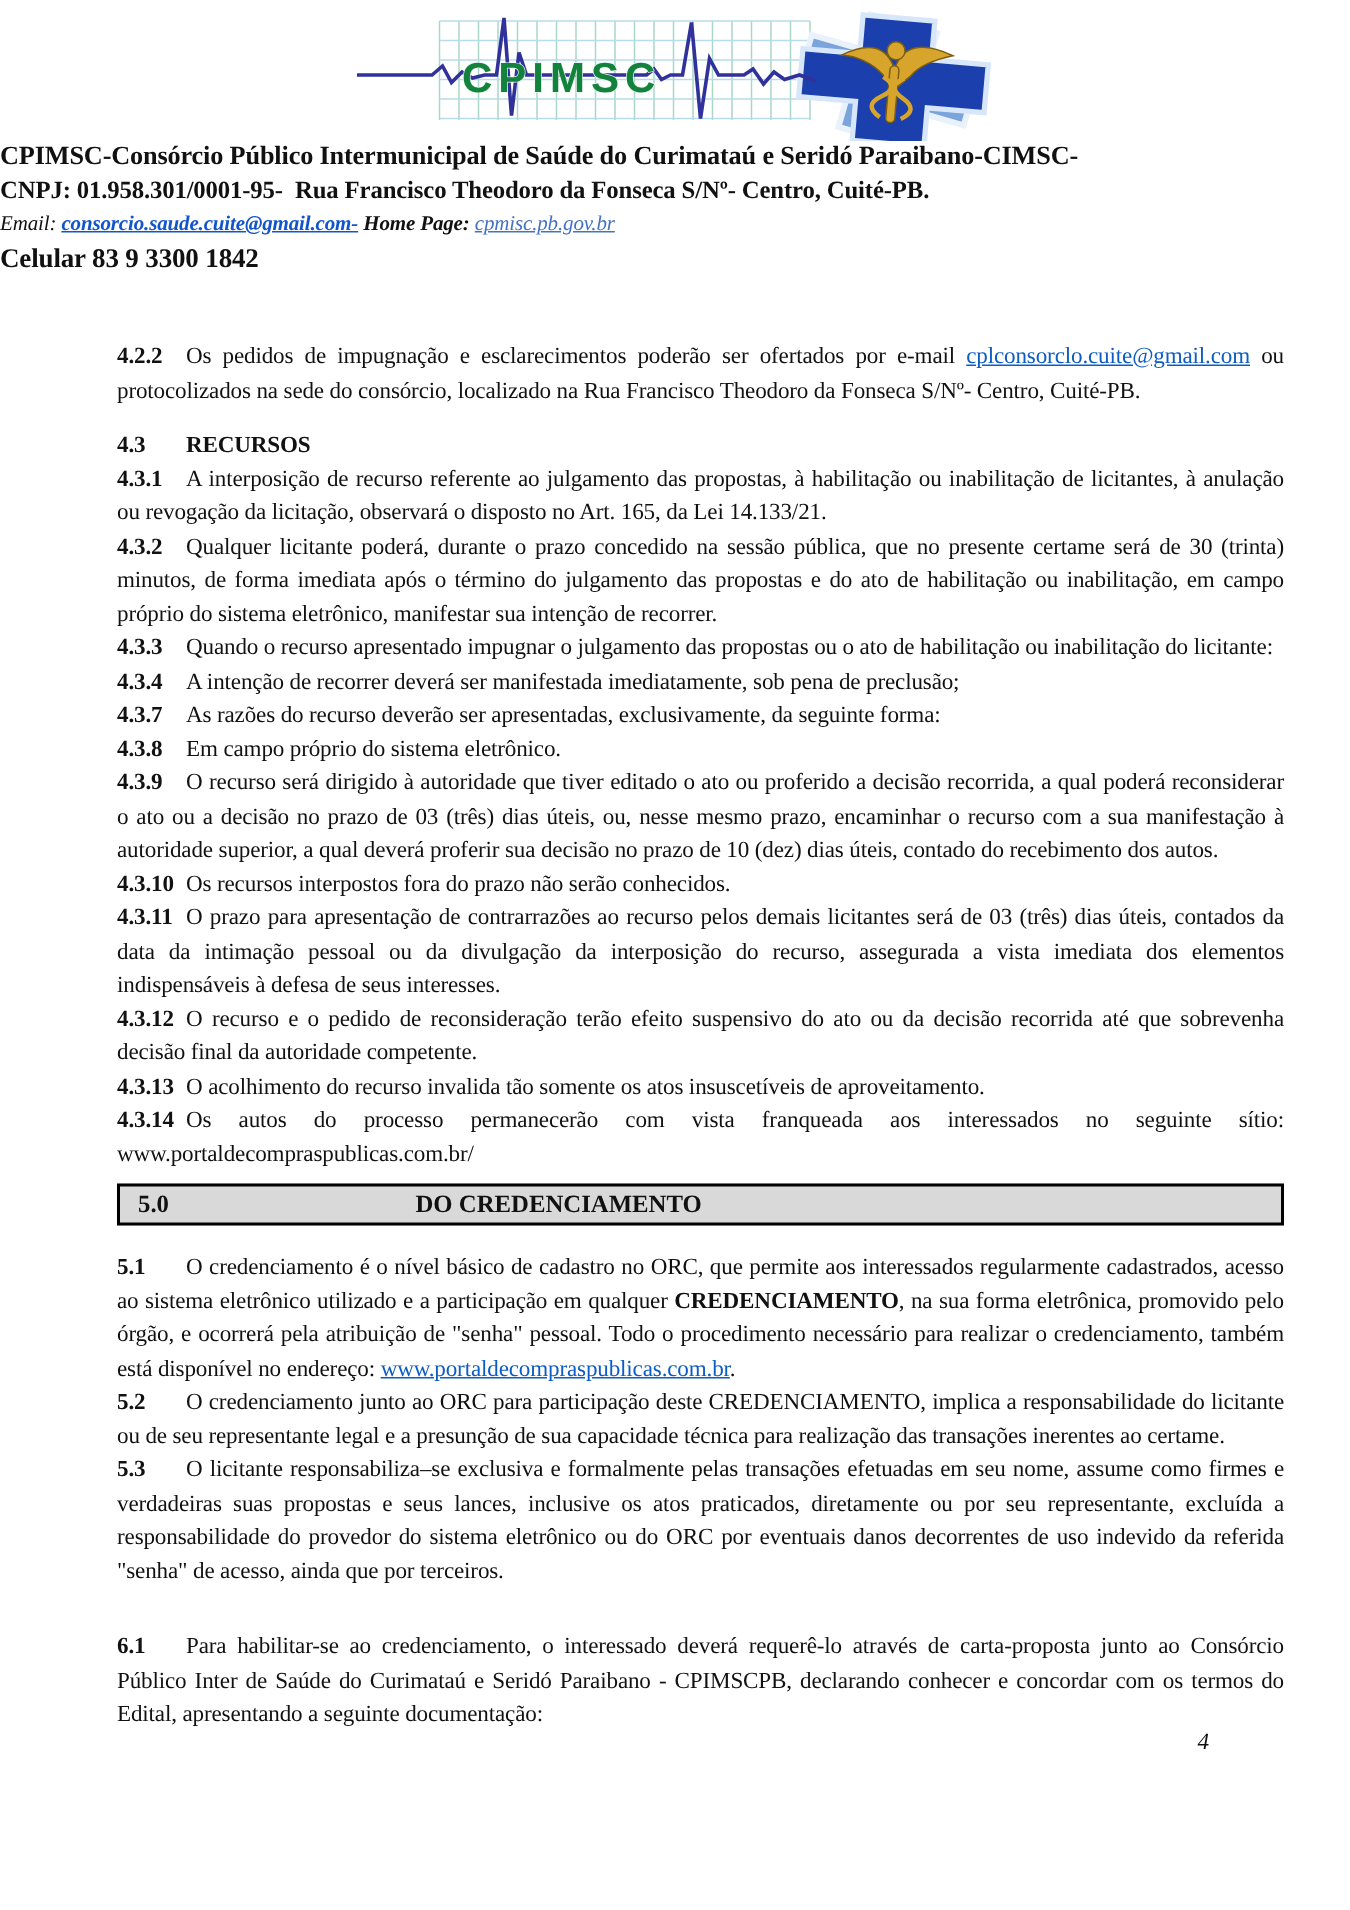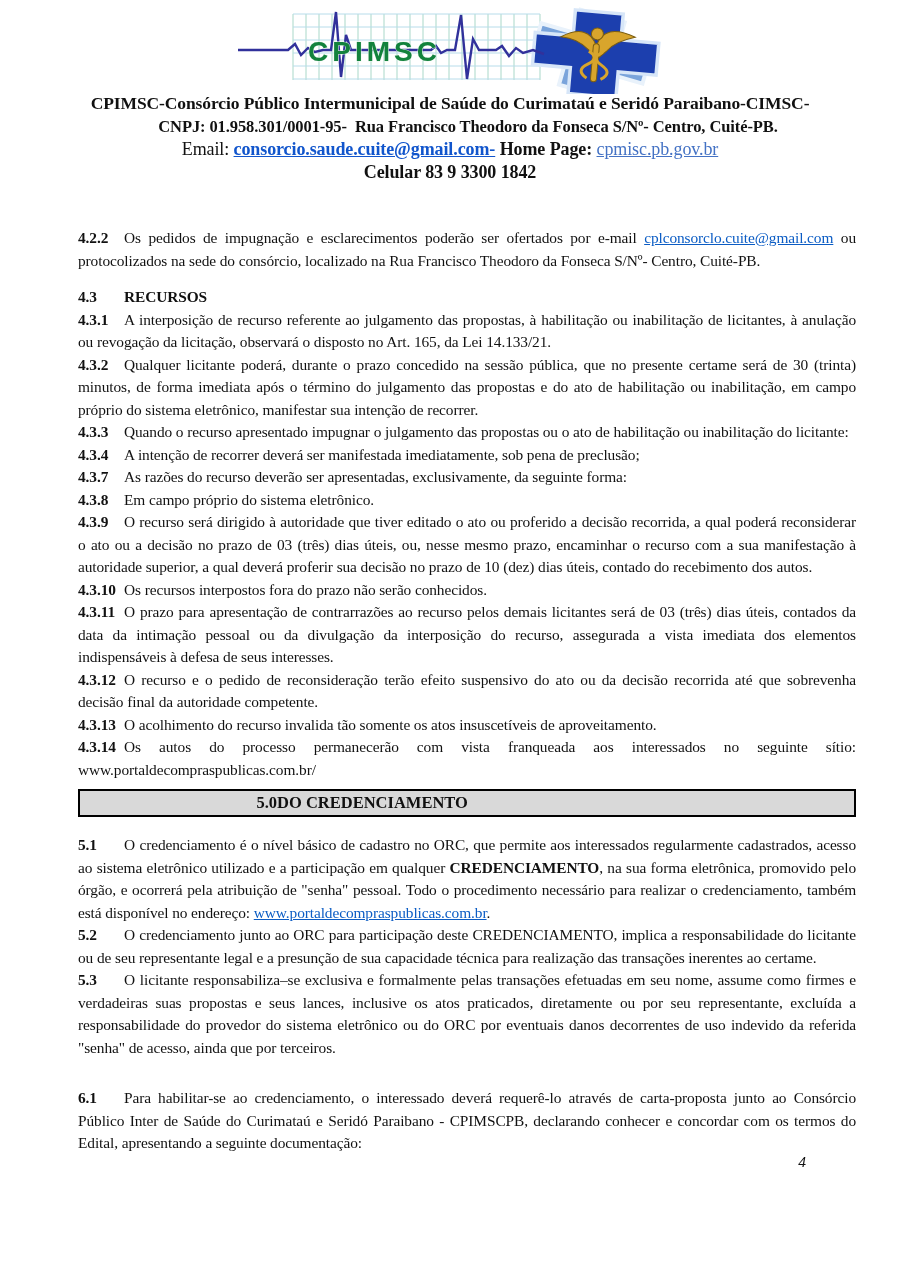--- a/index.html
+++ b/index.html
@@ -4,42 +4,42 @@
 <style>
   html,body{margin:0;padding:0;}
   body{
     width:900px;height:1273px;background:#ffffff;color:#111;
     font-family:"Liberation Serif","DejaVu Serif",serif;
     position:relative;overflow:hidden;
   }
   
   .logo-wrap{position:relative;height:92px;}
   .logo-svg{position:absolute;left:238px;top:6px;}
-  .hline{text-align:center;line-height:23px;margin:0;letter-spacing:-0.1px;}
+  .hline{line-height:23px;margin:0;letter-spacing:-0.1px;}
   .hline1{font-size:17.5px;font-weight:bold;}
-  .hline2{font-size:16.5px;font-weight:bold;padding-left:36px;}
-  .hline3{font-size:18px;}
+  .hline2{font-size:16.5px;font-weight:bold;}
+  .hline3{font-size:14px;font-style:italic;}
   .hline4{font-size:18px;font-weight:bold;}
   a{cursor:pointer;}
   .lnk-mail{color:#1155cc;font-weight:bold;text-decoration:underline;}
   .lnk-home{color:#4472c4;text-decoration:underline;font-weight:normal;}
   .lnk-body{color:#0b5cc4;text-decoration:underline;}
   
   .content{margin:0 60px 0 78px;width:778px;}
   .spacer-top{height:43px;}
   .para{font-size:15.4px;line-height:22.5px;text-align:justify;margin:0;letter-spacing:-0.1px;}
   .para .num{font-weight:bold;display:inline-block;min-width:46px;}
   .para.stretch{text-align-last:justify;}
   .clause-head{font-weight:bold;}
   .gap14{height:14px;} .gap8{height:8px;} .gap17{height:17px;} .gap22{height:22px;} .gap6{height:6px;}
   .secbar{
     box-sizing:border-box;width:778px;height:28px;
     background:#d9d9d9;border:2px solid #000;
     font-size:16.5px;font-weight:bold;line-height:24px;
-    padding:0 0 0 12px;display:flex;align-items:center;text-align:right;
+    padding:0 0 0 12px;display:flex;align-items:center;
   }
   .secbar .secnum{display:inline-block;min-width:185px;}
   .pagenum{font-style:italic;font-size:15.5px;text-align:right;padding-right:50px;line-height:20px;margin-top:-3px;}
 </style>
 </head>
 <body>
 
 <div class="logo-wrap">
   <svg class="logo-svg" width="430" height="88" viewBox="0 0 430 88">
 

